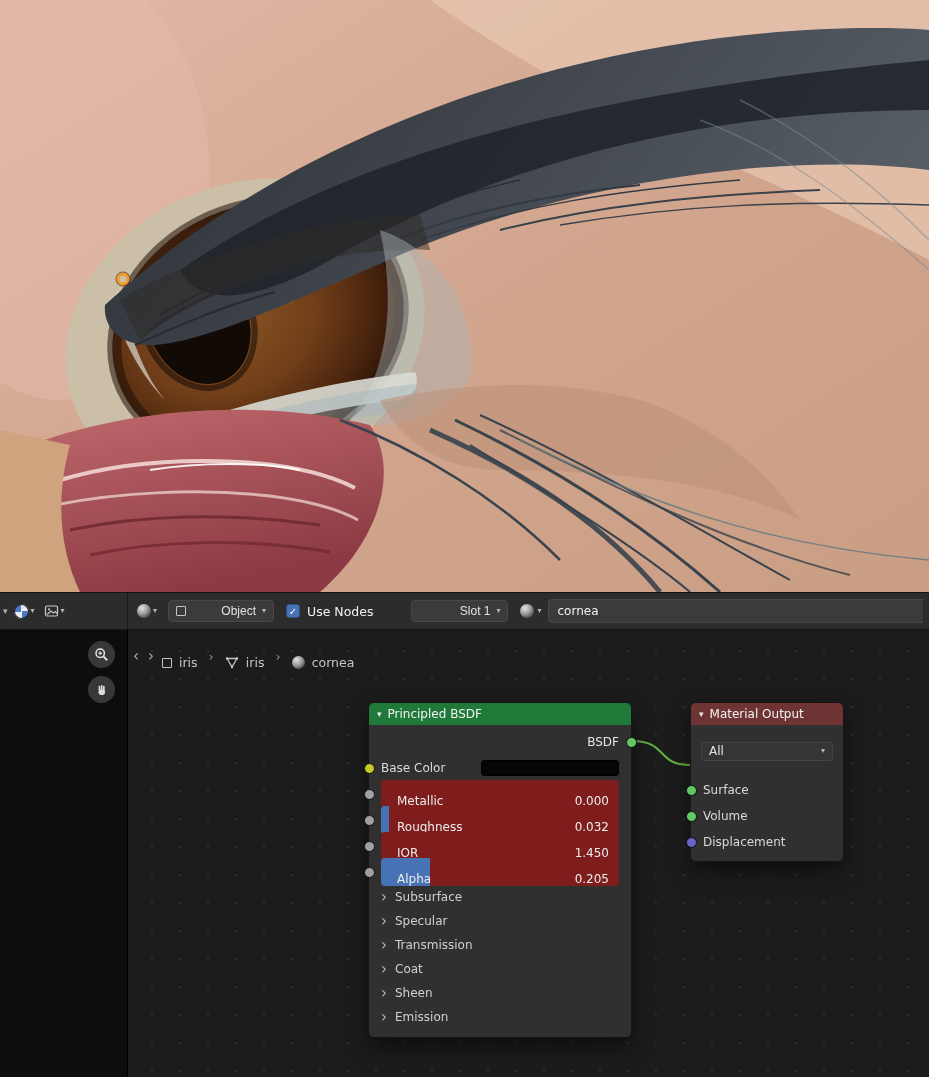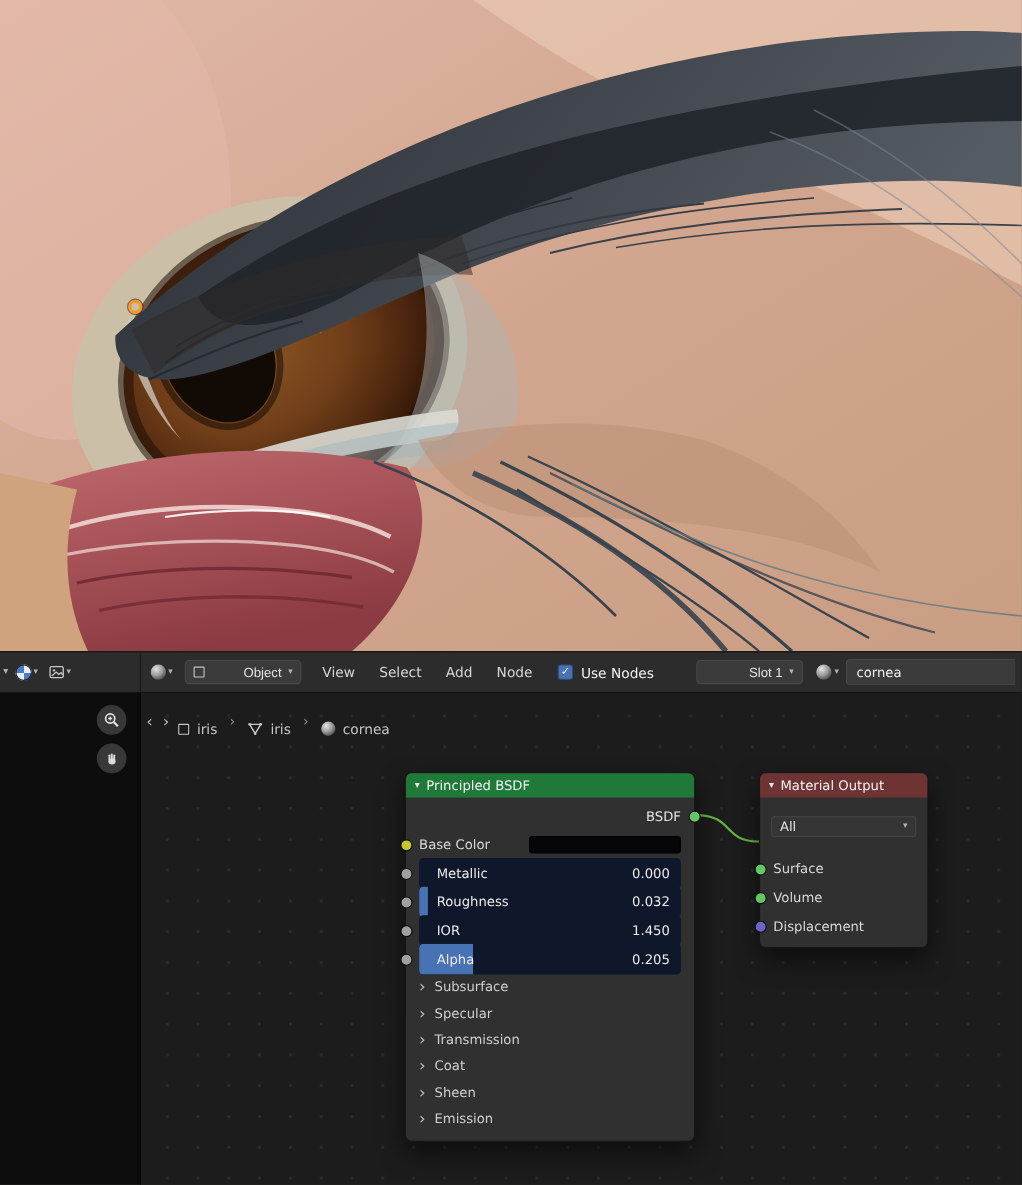--- a/index.html
+++ b/index.html
@@ -73,22 +73,22 @@
   .nhead{height:22px;display:flex;align-items:center;gap:6px;padding:0 8px;border-radius:5px 5px 0 0;
          color:#f2f2f2;font-size:12px;}
   .nhead .nchev{color:#e9e9e9;font-size:9px;}
   .nhead.green{background:#1f7a3a;}
   .nhead.red{background:#6e3434;}
   .pbody{padding:4px 0 8px;}
   .nrow{position:relative;height:26px;display:flex;align-items:center;padding:0 12px;}
   .nrow.out{justify-content:flex-end;color:#e4e4e4;padding-left:32px;}
   .lbl{color:#d9d9d9;}
   .swatch{margin-left:auto;width:138px;height:16px;background:#060609;border:1px solid #000;border-radius:3px;padding:0;}
-  .slider{flex:1;position:relative;height:28px;background:#0f172a;border-radius:4px;display:flex;
-          align-items:center;overflow:hidden;}
+  .slider{flex:1;position:relative;height:28px;background:#7f1d1d;border-radius:4px;display:flex;
+          align-items:flex-end;overflow:hidden;}
   .fill{position:absolute;left:0;top:0;bottom:0;width:0;background:#4772b3;}
   .sl-label{position:relative;margin-left:16px;color:#ececec;}
   .sl-value{position:relative;margin-left:auto;margin-right:10px;color:#ececec;}
   .sec{height:24px;gap:8px;color:#d0d0d0;}
   .exp{color:#bdbdbd;font-size:15px;line-height:1;}
   .socket{position:absolute;top:50%;width:11px;height:11px;margin-top:-5.5px;border-radius:50%;
           border:1px solid #0e0e0e;box-sizing:border-box;}
   .sock-l{left:-5.5px;} .sock-r{right:-5.5px;}
   .s-green{background:#63c763;} .s-yellow{background:#c7c72c;} .s-gray{background:#a0a0a0;} .s-vec{background:#6b63c7;}
   .ddrow{height:28px;display:flex;align-items:center;padding:12px 10px;}
@@ -225,26 +225,20 @@
         <span class="icon-sphere"></span>
         <span class="dd">▾</span>
       </button>
 
       <button class="dropdown obj-dd">
         <span class="icon-object"></span>
         <span class="grow">Object</span>
         <span class="dd">▾</span>
       </button>
 
-      <nav class="menus">
-        <span class="menu">View</span>
-        <span class="menu">Select</span>
-        <span class="menu">Add</span>
-        <span class="menu">Node</span>
-      </nav>
 
       <label class="useNodes">
         <span class="cb">✓</span>
         <span>Use Nodes</span>
       </label>
 
       <span class="hdr-gap"></span>
 
       <button class="dropdown slot-dd">
         <span class="grow">Slot 1</span>

